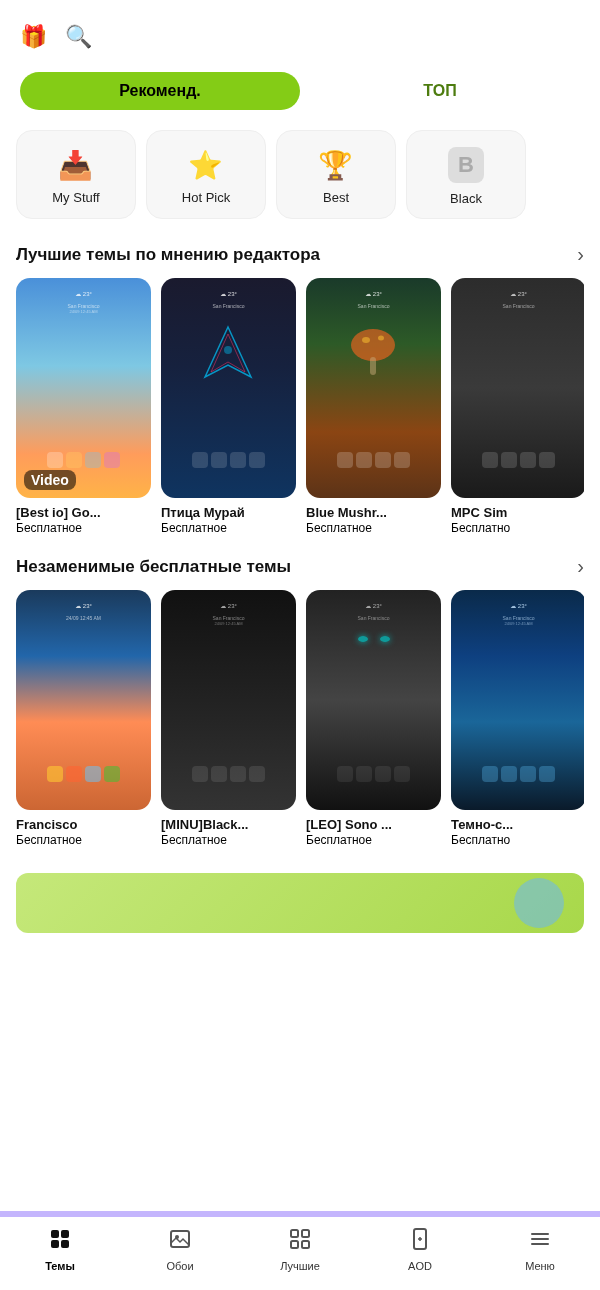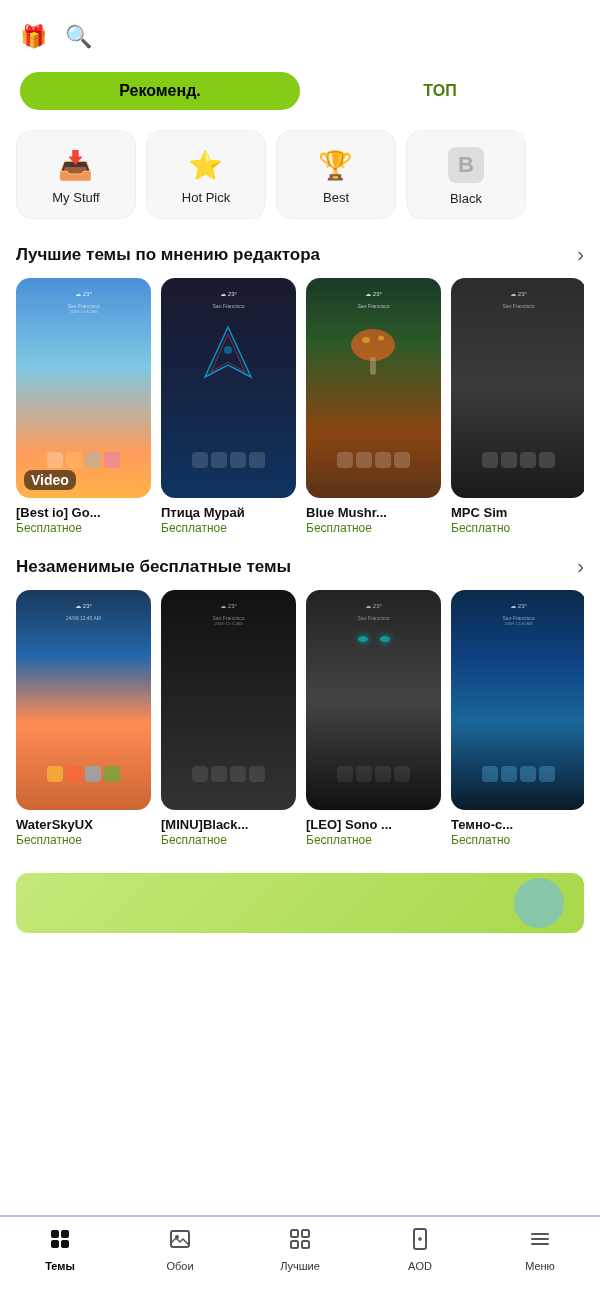--- a/index.html
+++ b/index.html
@@ -146,32 +146,32 @@
     .theme-name {
       font-size: 13px;
       font-weight: 600;
       color: #111;
       white-space: nowrap;
       overflow: hidden;
       text-overflow: ellipsis;
     }
     .theme-price {
       font-size: 12px;
-      color: #4d7c0f;
+      color: #000000;
       margin-top: 1px;
     }
 
     
     .bottom-nav {
       position: fixed;
       bottom: 0;
       left: 0;
       width: 600px;
       background: #fff;
-      border-top: 2px solid #c4b5fd;
+      border-top: 6px solid #c4b5fd;
       display: flex;
       justify-content: space-around;
       align-items: center;
       padding: 10px 0 18px;
       z-index: 100;
     }
     .nav-item {
       display: flex;
       flex-direction: column;
       align-items: center;
@@ -407,21 +407,21 @@
           <div class="phone-status">☁ 23°</div>
           <div style="font-size:5px;color:rgba(255,255,255,0.6);margin-top:2px;">24/09 12:45 AM</div>
           <div style="margin-top:auto;margin-bottom:28px;display:flex;gap:3px;flex-wrap:wrap;justify-content:center;padding:0 6px;">
             <div style="width:16px;height:16px;border-radius:4px;background:rgba(255,200,50,0.6);"></div>
             <div style="width:16px;height:16px;border-radius:4px;background:rgba(255,100,50,0.6);"></div>
             <div style="width:16px;height:16px;border-radius:4px;background:rgba(100,200,255,0.5);"></div>
             <div style="width:16px;height:16px;border-radius:4px;background:rgba(50,200,50,0.5);"></div>
           </div>
         </div>
       </div>
-      <div class="theme-name">WaterSkyUX</div>
+      <div class="theme-name">Francisco</div>
       <div class="theme-price">Бесплатное</div>
     </div>
 
     <div class="theme-card">
       <div class="theme-thumb thumb-minu">
         <div class="phone-overlay">
           <div class="phone-status" style="color:rgba(200,200,200,0.8);">☁ 23°</div>
           <div style="font-size:5px;color:rgba(200,200,200,0.6);margin-top:2px;">San Francisco</div>
           <div style="font-size:4px;color:rgba(200,200,200,0.5);">24/09 12:45 AM</div>
           <div style="margin-top:auto;margin-bottom:28px;display:flex;gap:3px;flex-wrap:wrap;justify-content:center;padding:0 6px;">

